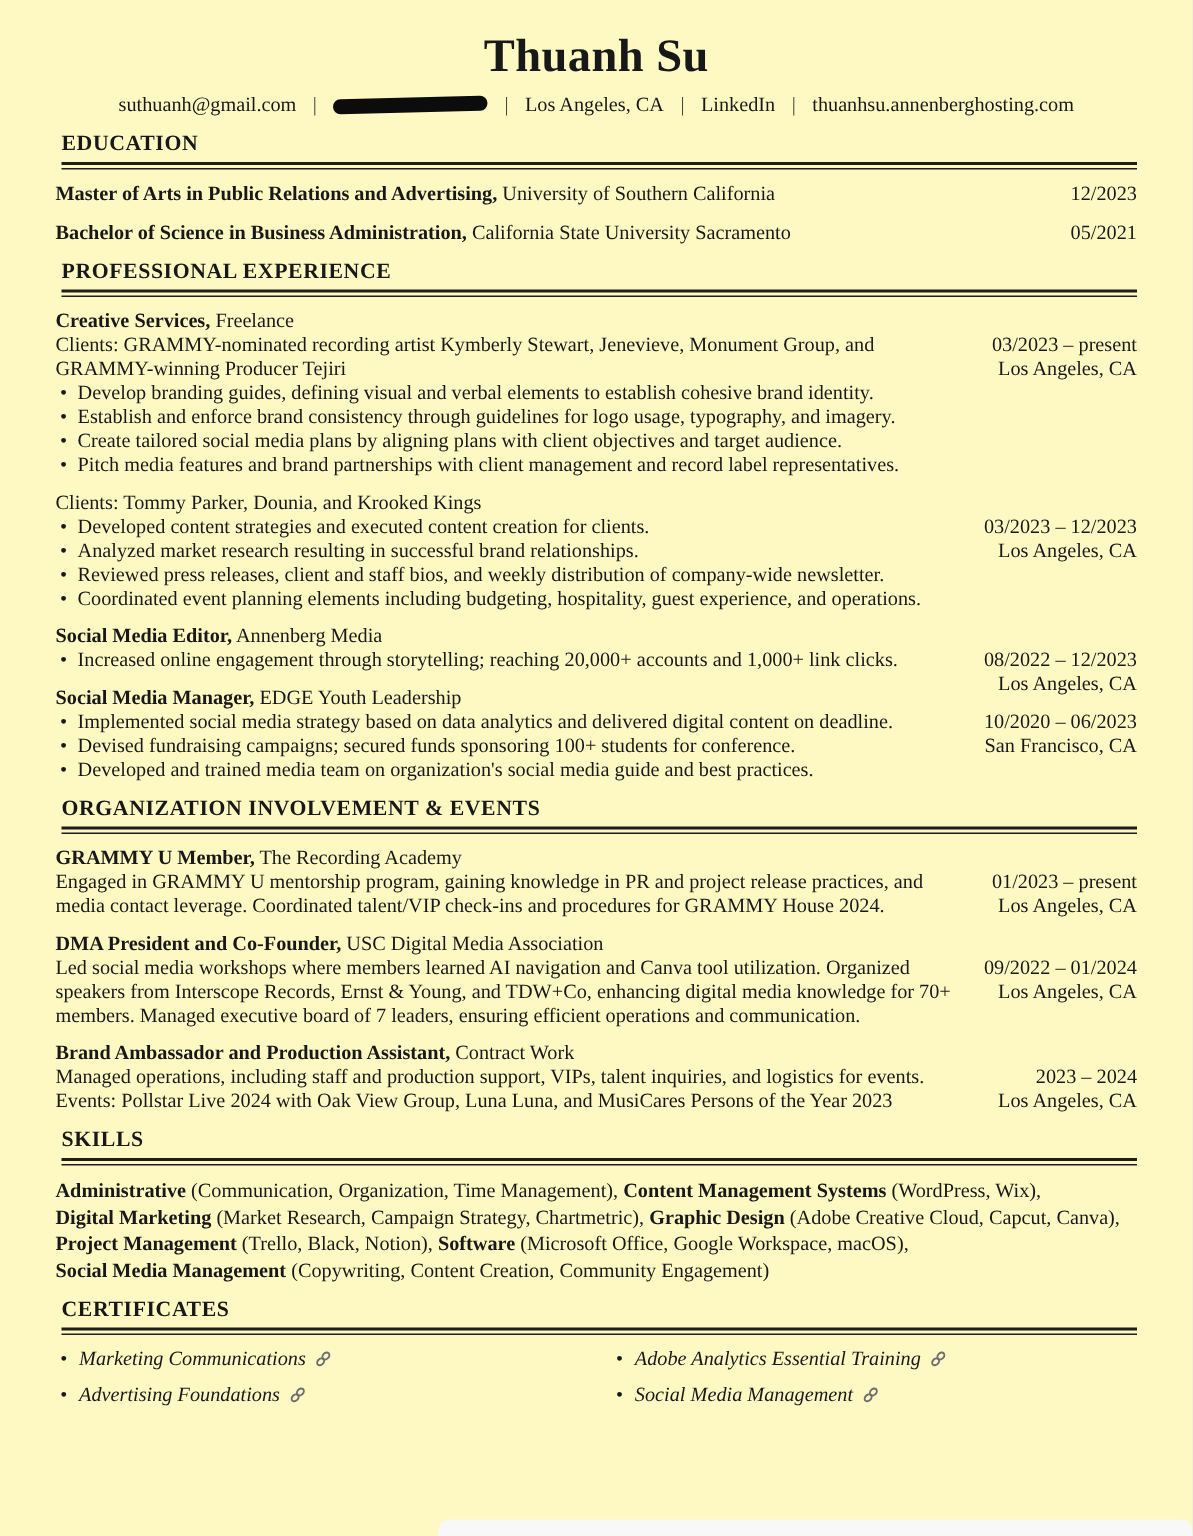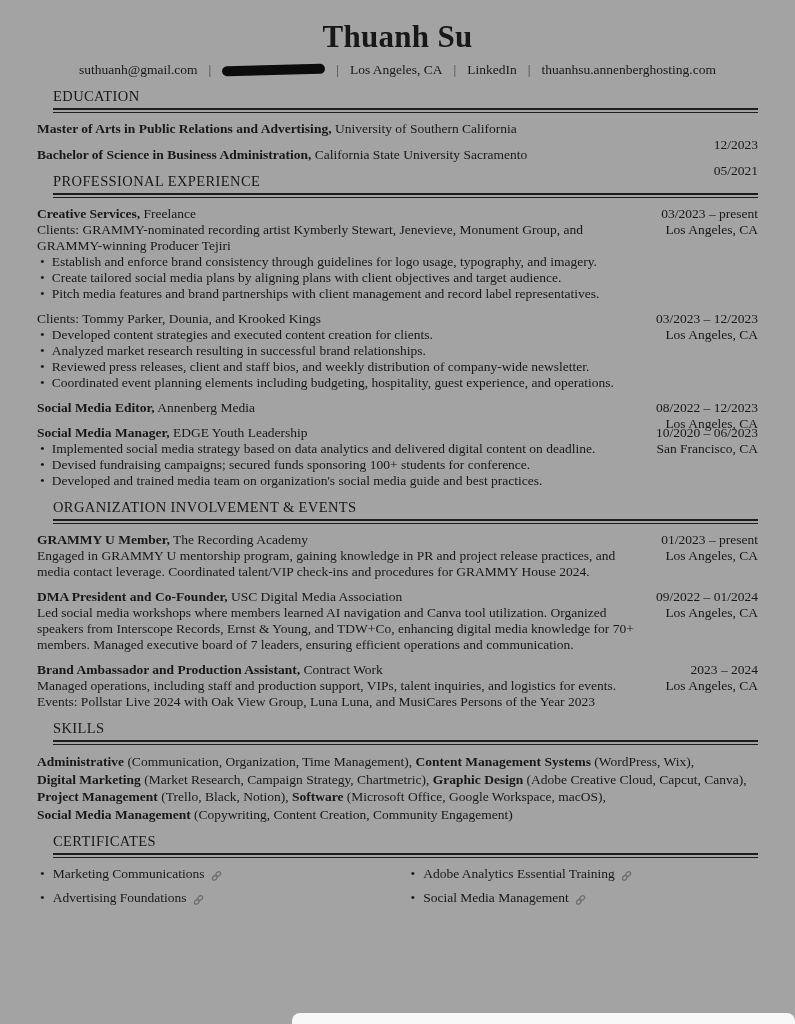--- a/index.html
+++ b/index.html
@@ -1,19 +1,19 @@
 <!DOCTYPE html>
 <html><head>
 <meta charset="utf-8">
 <style>
   * { box-sizing: border-box; }
   html, body { margin: 0; padding: 0; background: #e9e9e9; }
   .page {
     width: 795px; height: 1024px;
-    background: #a3a3a3;
+    background: #fef9c3;
     position: relative; overflow: hidden;
     font-family: "Liberation Serif", serif;
     color: #181818;
   }
   .content { padding: 20px 37px 0 37px; }
 
   .name {
     margin: 0; text-align: center;
     font-size: 31px; font-weight: 700; letter-spacing: .3px; line-height: 1.1;
   }
@@ -24,56 +24,56 @@
   }
   .contact .sep { margin: 0 11px; color: #444; }
   .contact .link { color: #181818; text-decoration: none; cursor: pointer; }
   .redaction {
     display: inline-block; width: 103px; height: 10px;
     background: #0c0c0c; border-radius: 5px; transform: rotate(-1.4deg);
   }
 
   section { margin-top: 10px; }
   .shead {
-    font-size: 14.5px; font-weight: 400; letter-spacing: .4px;
-    margin: 0 0 11px 16px; padding-bottom: 3px;
+    font-size: 14.5px; font-weight: 700; letter-spacing: .4px;
+    margin: 0 0 11px 4px; padding-bottom: 3px;
     border-bottom: 2px solid #1d1d1d; position: relative;
   }
   .shead::after {
     content: ""; position: absolute; left: 0; right: 0; bottom: -5px;
     height: 1px; background: #1d1d1d;
   }
 
   .b { font-weight: 700; }
   .i { }
 
   .edu-row {
     position: relative; font-size: 13.5px; line-height: 16px;
     margin: 8px 0 10px 0; padding-right: 80px;
   }
-  .edu-row .date { position: absolute; right: 0; top: 16px; white-space: nowrap; text-align: center; }
+  .edu-row .date { position: absolute; right: 0; top: 0; white-space: nowrap; text-align: center; }
 
   .entry { position: relative; font-size: 13.5px; line-height: 16px; margin-bottom: 9px; }
   .entry-left { margin-right: 118px; }
-  .entry-right { position: absolute; top: 0; right: 0; text-align: right; white-space: nowrap; }
+  .entry-right { position: absolute; top: 16px; right: 0; text-align: right; white-space: nowrap; }
   .entry-right div { line-height: 16px; }
 
   .bullet { display: flex; }
   .bullet::before { content: "\2022"; margin: 0 7px 0 3px; }
 
   .linkicon { margin-left: 6px; vertical-align: -1px; cursor: pointer; }
 
   .skills-line { font-size: 13.5px; line-height: 17.5px; }
 
   .certs {
     display: grid; grid-template-columns: 1fr 1fr;
     column-gap: 20px; row-gap: 8px; font-size: 13.5px; line-height: 16px;
     margin-top: 6px;
   }
-  .cert { display: flex; align-items: flex-end; }
+  .cert { display: flex; align-items: center; font-style: italic; }
   .cert::before { content: "\2022"; margin: 0 8px 0 3px; }
 
   .bottom-band {
     position: absolute; bottom: 0; left: 292px; right: 0; height: 11px;
     background: #f8f8f8; border-radius: 8px 8px 0 0;
   }
 </style>
 </head>
 <body>
 
@@ -111,20 +111,23 @@
       <h2 class="shead">PROFESSIONAL EXPERIENCE</h2>
 
       <div class="entry">
         <div class="entry-left">
           <div>
             <span class="b">Creative Services,</span>
             <span class="i">Freelance</span>
           </div>
           <div>Clients: GRAMMY-nominated recording artist Kymberly Stewart, Jenevieve, Monument Group, and GRAMMY-winning Producer Tejiri</div>
           <div class="bullet">
+              <span>Develop branding guides, defining visual and verbal elements to establish cohesive brand identity.</span>
+            </div>
+          <div class="bullet">
               <span>Establish and enforce brand consistency through guidelines for logo usage, typography, and imagery.</span>
             </div>
           <div class="bullet">
               <span>Create tailored social media plans by aligning plans with client objectives and target audience.</span>
             </div>
           <div class="bullet">
               <span>Pitch media features and brand partnerships with client management and record label representatives.</span>
             </div>
         </div>
         <div class="entry-right">
@@ -154,20 +157,23 @@
           <div>Los Angeles, CA</div>
         </div>
       </div>
 
       <div class="entry">
         <div class="entry-left">
           <div>
             <span class="b">Social Media Editor,</span>
             <span class="i">Annenberg Media</span>
           </div>
+          <div class="bullet">
+              <span>Increased online engagement through storytelling; reaching 20,000+ accounts and 1,000+ link clicks.</span>
+            </div>
         </div>
         <div class="entry-right">
           <div>08/2022 – 12/2023</div>
           <div>Los Angeles, CA</div>
         </div>
       </div>
 
       <div class="entry">
         <div class="entry-left">
           <div>

